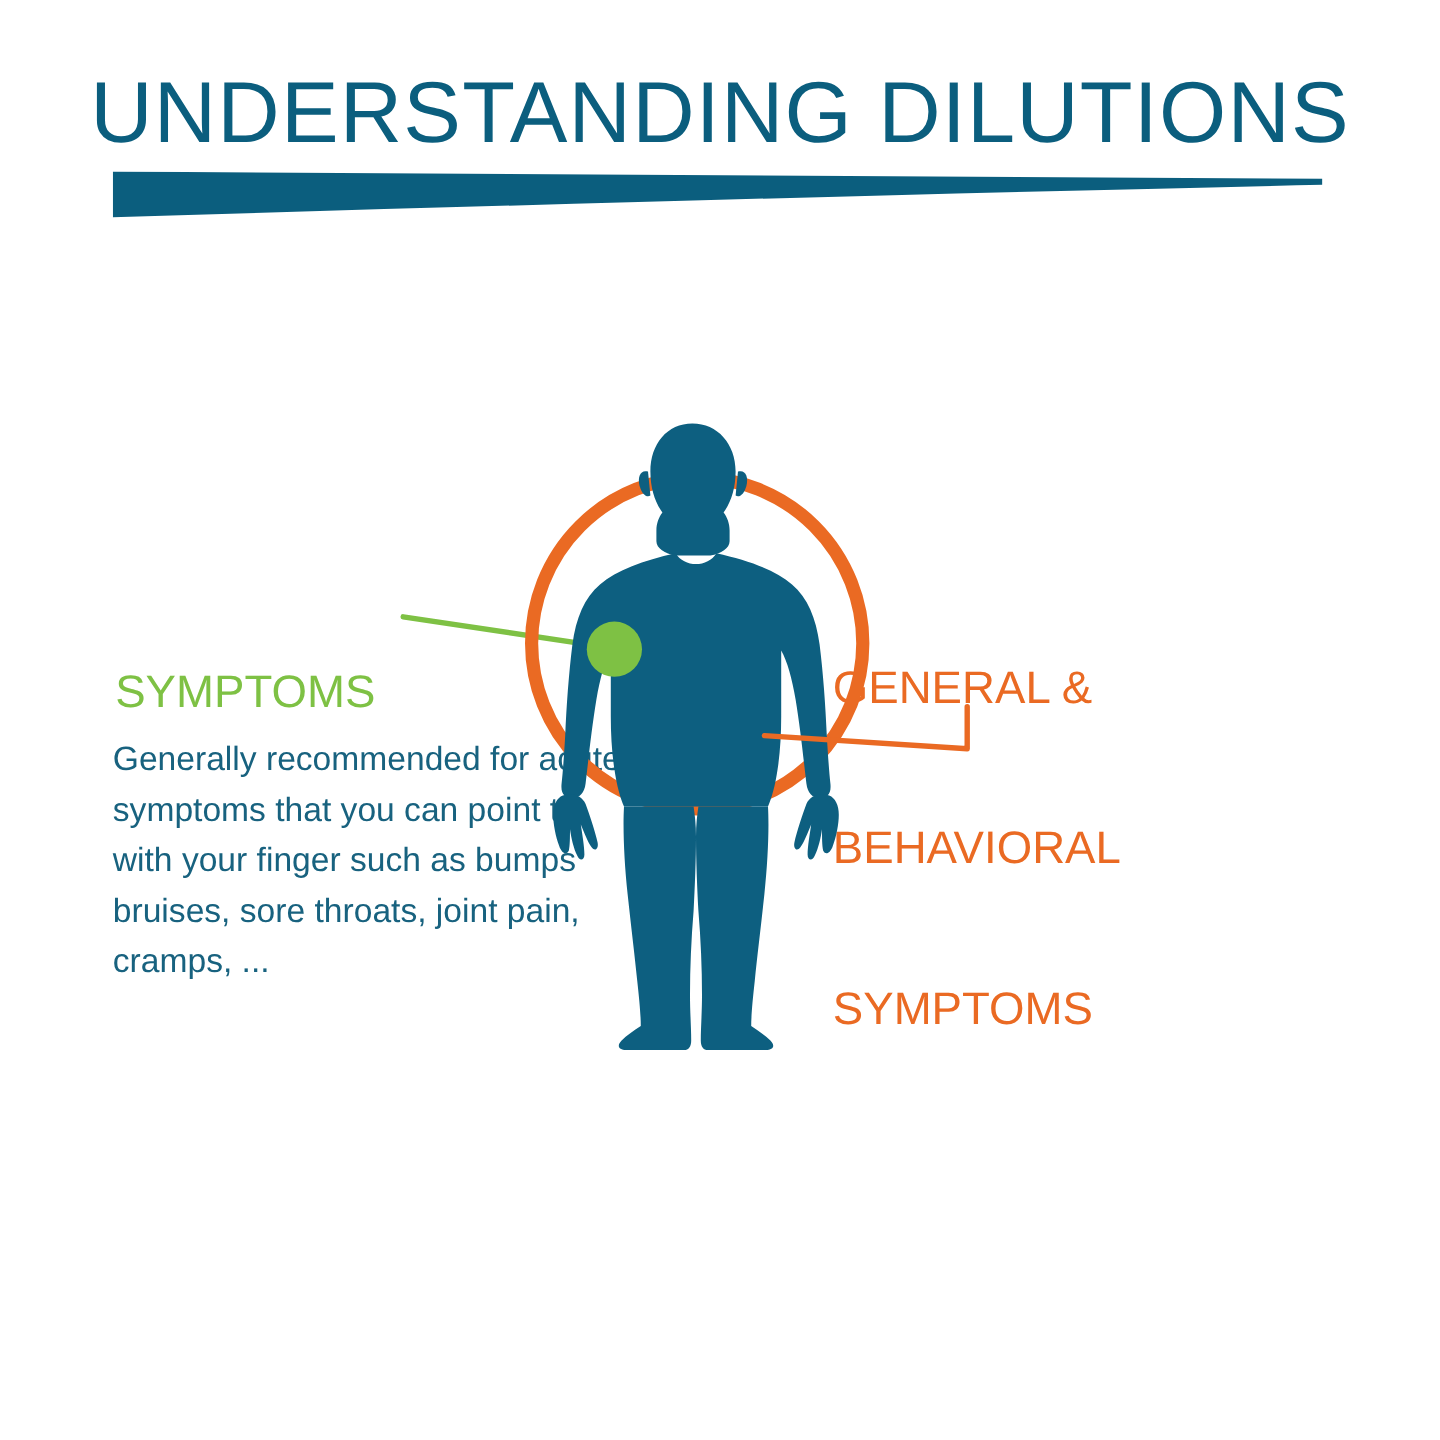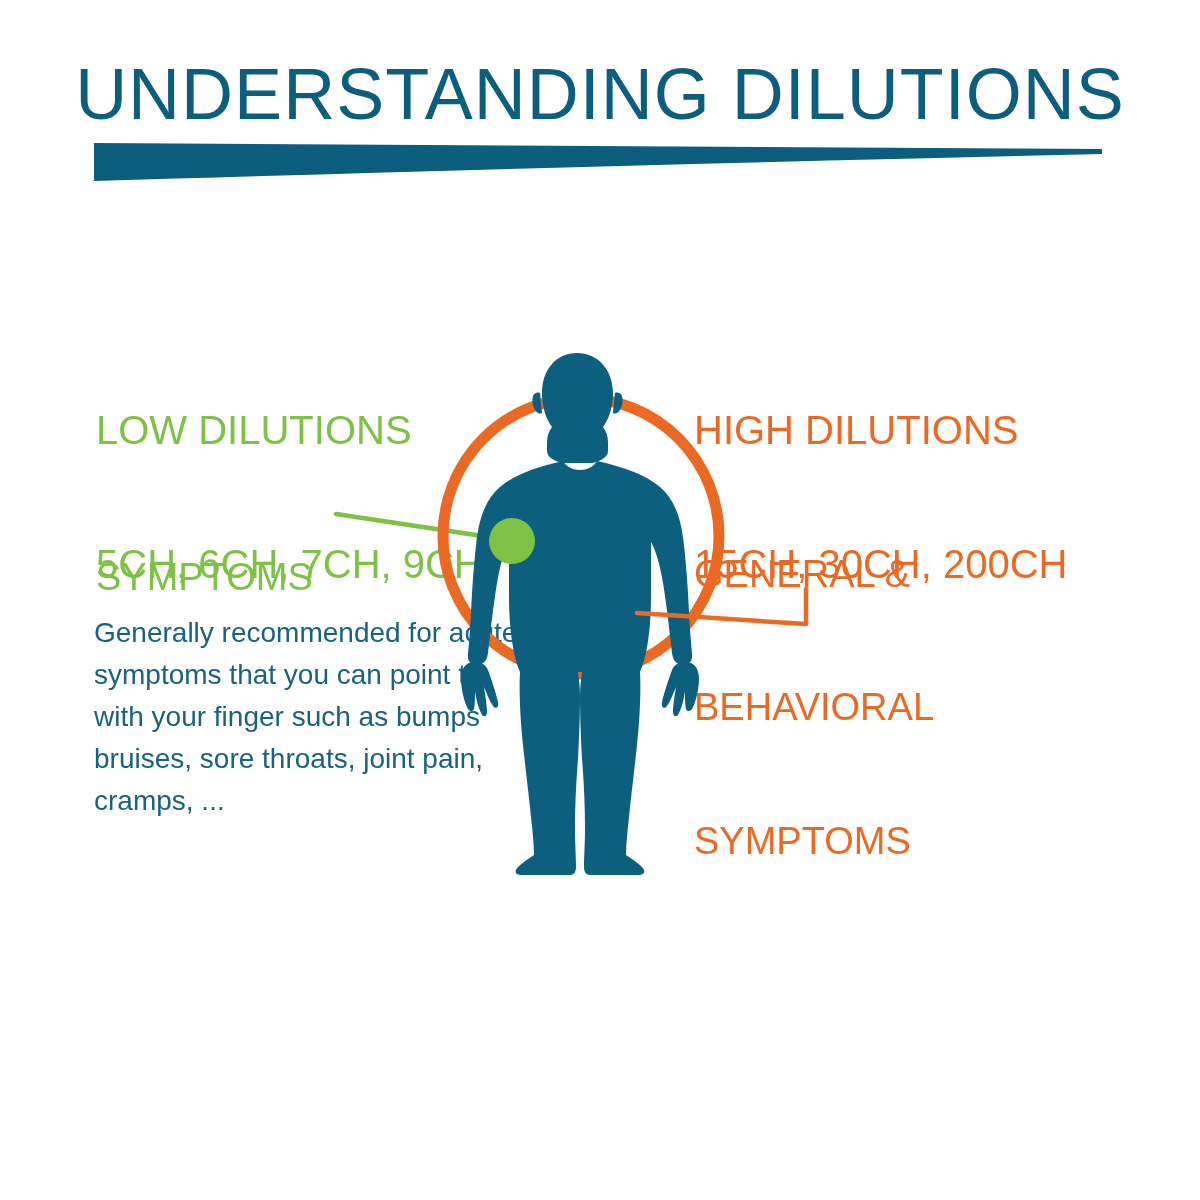--- a/index.html
+++ b/index.html
@@ -137,35 +137,27 @@
 <body>
 
 <div id="infographic">
 
   <div class="title">UNDERSTANDING DILUTIONS</div>
 
   <svg class="title-rule" viewBox="0 0 1008 44" preserveAspectRatio="none">
     <path d="M0,0 L1008,6 L1008,11 Q600,20 0,38 Z" fill="#0b5e7e"></path>
   </svg>
 
-  <div class="head-block head-low">
-    <div>LOW DILUTIONS</div>
-    <div>5CH, 6CH, 7CH, 9CH</div>
-  </div>
 
   <div class="head-block label-local">
     <div>SYMPTOMS</div>
   </div>
 
   <div class="body-text body-left">Generally recommended for acute symptoms that you can point to with your finger such as bumps bruises, sore throats, joint pain, cramps, ...</div>
 
-  <div class="head-block head-high">
-    <div>HIGH DILUTIONS</div>
-    <div>15CH, 30CH, 200CH</div>
-  </div>
 
   <div class="head-block label-general">
     <div>GENERAL &amp;</div>
     <div>BEHAVIORAL</div>
     <div>SYMPTOMS</div>
   </div>
 
 
   <svg class="figure-svg" viewBox="0 0 540 545">
 

